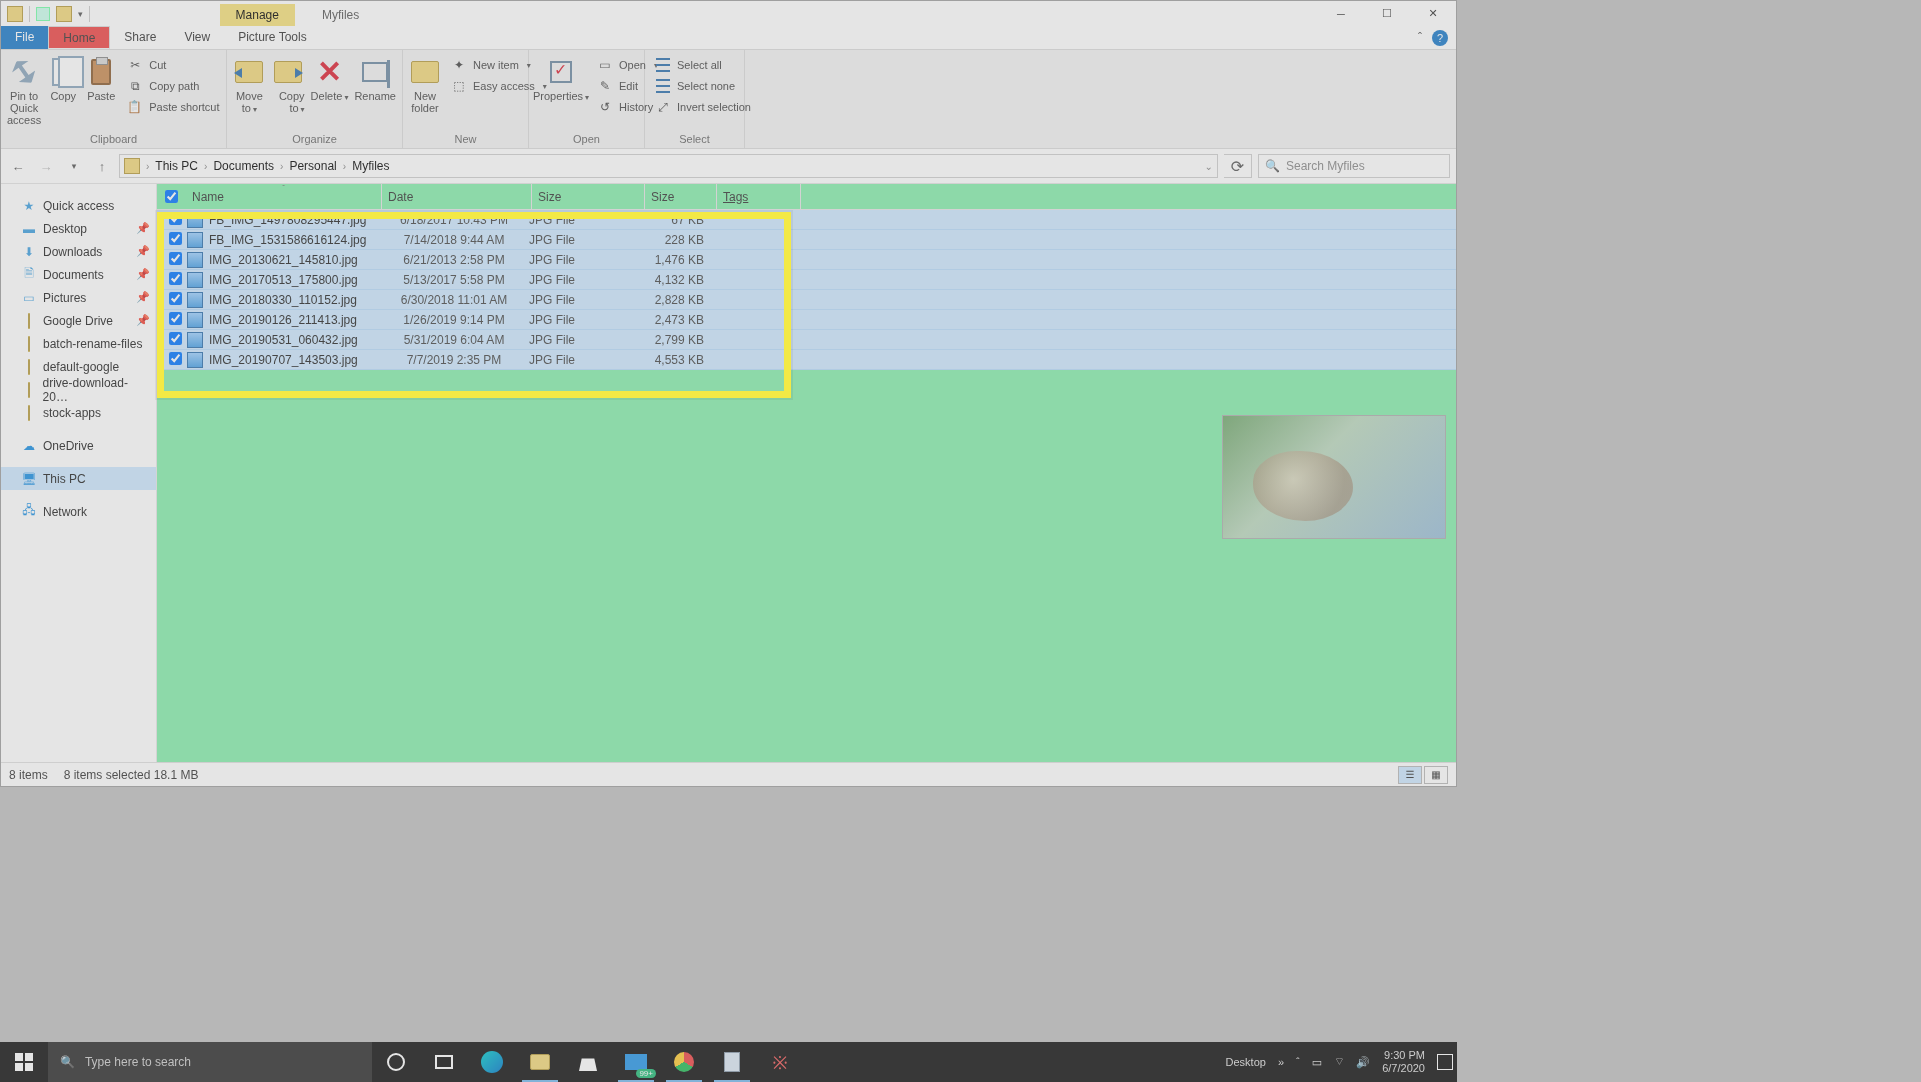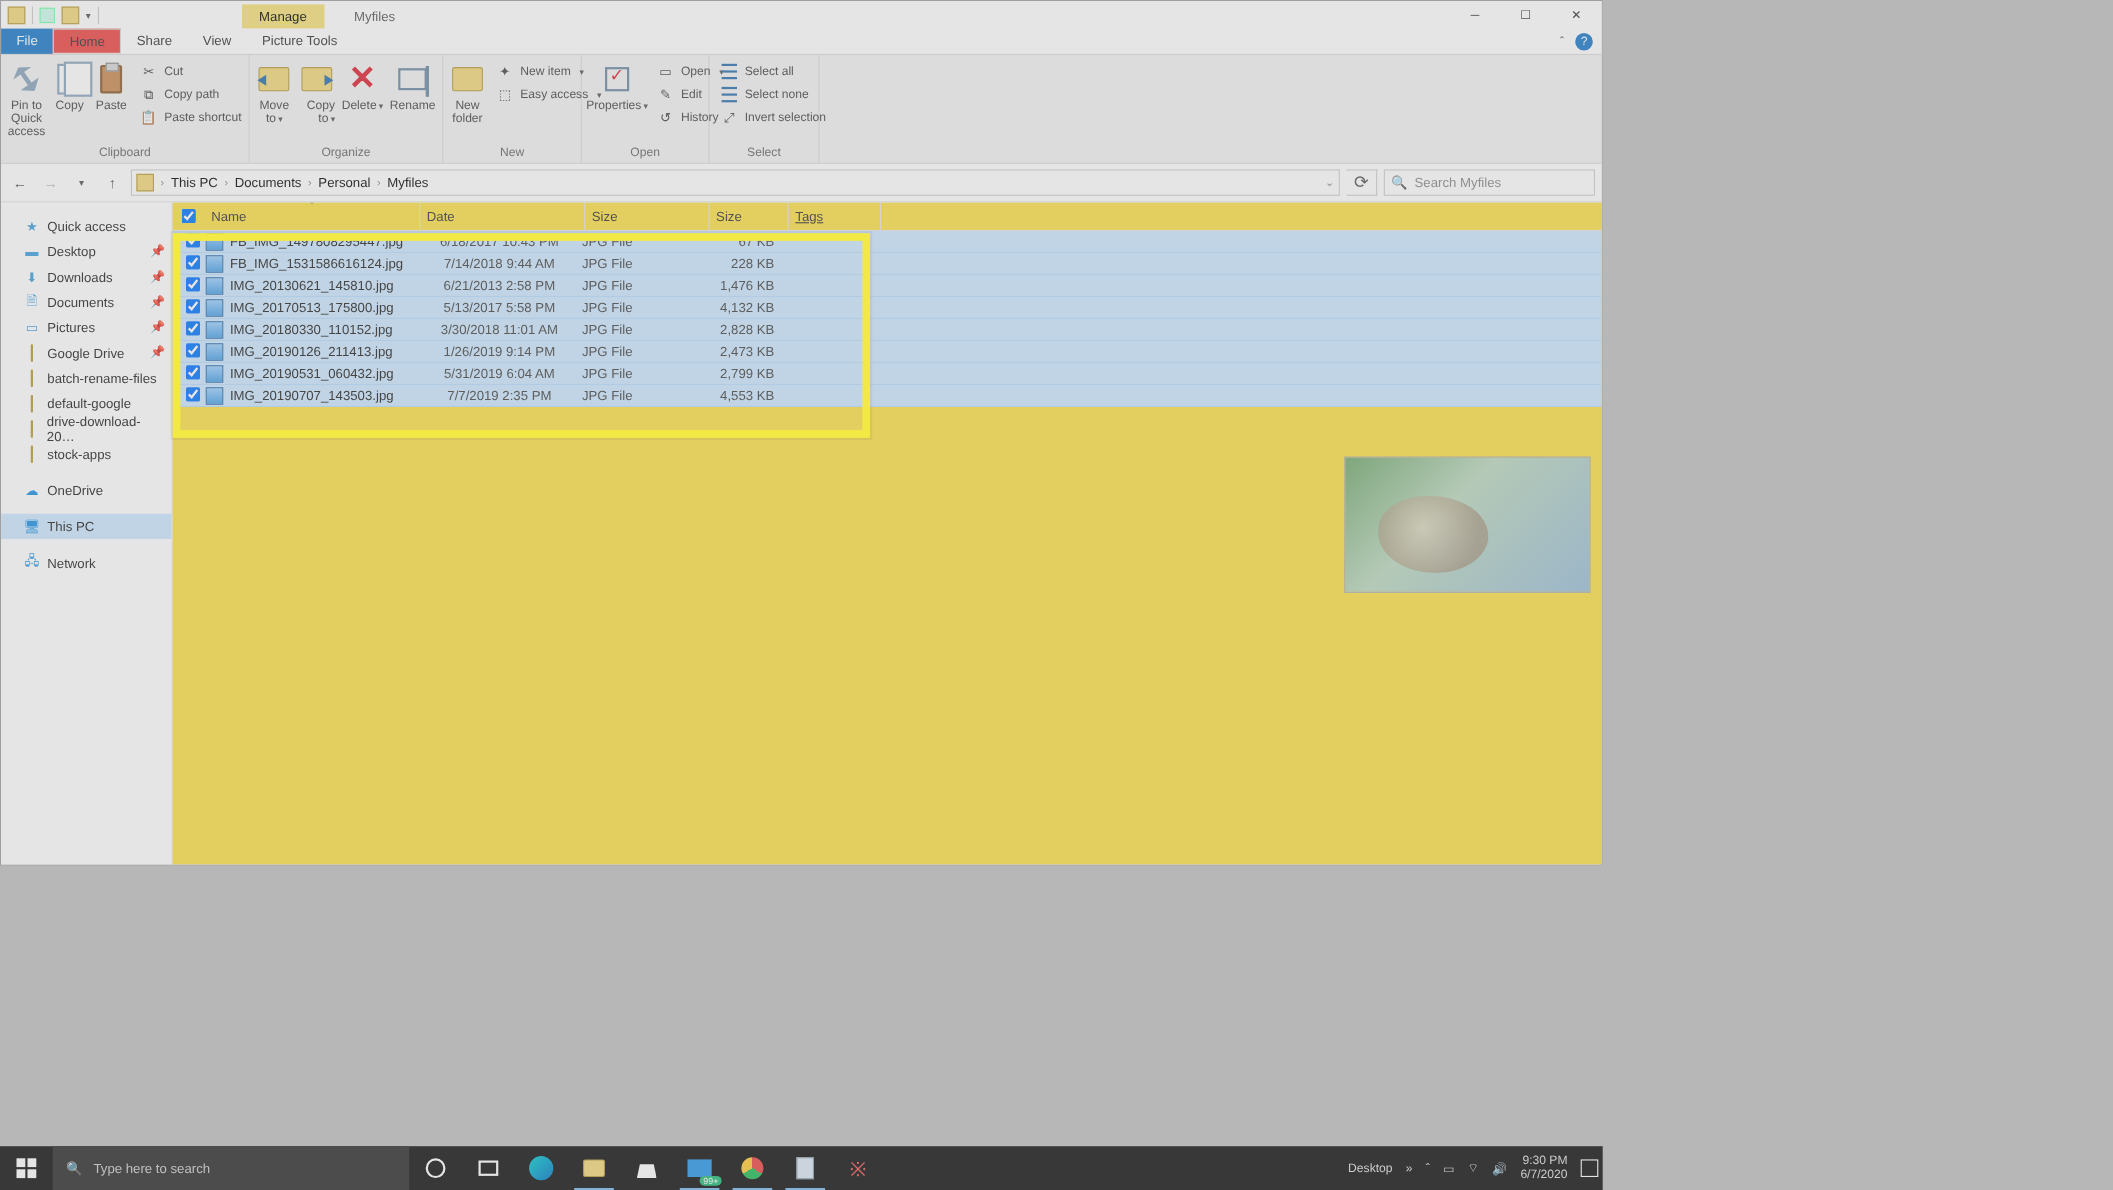--- a/index.html
+++ b/index.html
@@ -45,21 +45,21 @@
 .refresh { width:28px; height:24px; border:1px solid #cfcfcf; border-left:none; display:flex;align-items:center;justify-content:center; color:#555;}
 .search { width:192px; height:24px; border:1px solid #cfcfcf; display:flex; align-items:center; padding:0 6px; color:#888; font-size:12px; gap:6px;}
 
 .body { flex:1; display:flex; overflow:hidden; }
 .nav { width:156px; background:#fff; border-right:1px solid #e8e8e8; padding-top:10px; font-size:12px; color:#222;}
 .nav .item { display:flex; align-items:center; gap:6px; padding:3px 6px 3px 20px; height:23px;}
 .nav .item.sel { background:#cde8ff; }
 .nav .item .pin { margin-left:auto; color:#6a6a6a; font-size:11px;}
 .nav .item .nic { width:16px; text-align:center; }
 .nav .spacer { height:10px; }
-.content { flex:1; position:relative; background:#fde047; }
+.content { flex:1; position:relative; background:#86efac; }
 .cols { height:26px; border-bottom:1px solid #e6e6e6; display:flex; align-items:center; font-size:12px; color:#333; padding-left:8px;}
 .cols .c { border-right:1px solid #e6e6e6; height:100%; display:flex; align-items:center; padding-left:6px; position:relative;}
 .cols .c.name{width:196px;} .cols .c.date{width:150px;} .cols .c.type{width:113px;} .cols .c.size{width:72px;} .cols .c.tags{width:84px;text-decoration:underline;}
 .cols input[type=checkbox]{margin-right:8px;}
 .cols .sort { position:absolute; top:-1px; left:50%; transform:translateX(-50%); font-size:8px; color:#6a6a6a;}
 .filewrap { position:relative; }
 .hl { position:absolute; left:0px; top:2px; width:634px; height:186px; border:7px solid #f3e945; z-index:60; pointer-events:none; box-shadow:0 0 0 2px rgba(0,0,0,.05);}
 .row { height:20px; display:flex; align-items:center; font-size:12px; color:#222; background:#cde8ff; border-bottom:1px solid #b8dcfb; padding-left:12px;}
 .row .cb { width:18px; }
 .row .fic { width:16px; height:16px; background:linear-gradient(#9cd0ff,#4aa2e8); border:1px solid #2b6fae; margin-right:6px;}
@@ -426,21 +426,21 @@
   <span class="fic"></span>
   <span class="rname">IMG_20170513_175800.jpg</span>
   <span class="rdate">5/13/2017 5:58 PM</span>
   <span class="rtype">JPG File</span>
   <span class="rsize">4,132 KB</span>
           </div>
           <div class="row">
             <span class="cb"><input type="checkbox" checked="" style=""></span>
   <span class="fic"></span>
   <span class="rname">IMG_20180330_110152.jpg</span>
-  <span class="rdate">3/30/2018 11:01 AM</span>
+  <span class="rdate">6/30/2018 11:01 AM</span>
   <span class="rtype">JPG File</span>
   <span class="rsize">2,828 KB</span>
           </div>
           <div class="row">
             <span class="cb"><input type="checkbox" checked="" style=""></span>
   <span class="fic"></span>
   <span class="rname">IMG_20190126_211413.jpg</span>
   <span class="rdate">1/26/2019 9:14 PM</span>
   <span class="rtype">JPG File</span>
   <span class="rsize">2,473 KB</span>
@@ -459,20 +459,28 @@
   <span class="rname">IMG_20190707_143503.jpg</span>
   <span class="rdate">7/7/2019 2:35 PM</span>
   <span class="rtype">JPG File</span>
   <span class="rsize">4,553 KB</span>
           </div>
         </div>
       <div class="preview"></div>
     </div>
   </div>
 
+  <div class="status">
+    <span>8 items</span>
+    <span>8 items selected  18.1 MB</span>
+    <div class="viewbtns">
+      <div class="vb active">☰</div>
+      <div class="vb">▦</div>
+    </div>
+  </div>
 </div>
 
 <div class="overlay"></div>
 
 <div class="taskbar">
   <div class="start">
       <div class="winlogo">
         <div></div>
         <div></div>
         <div></div>

